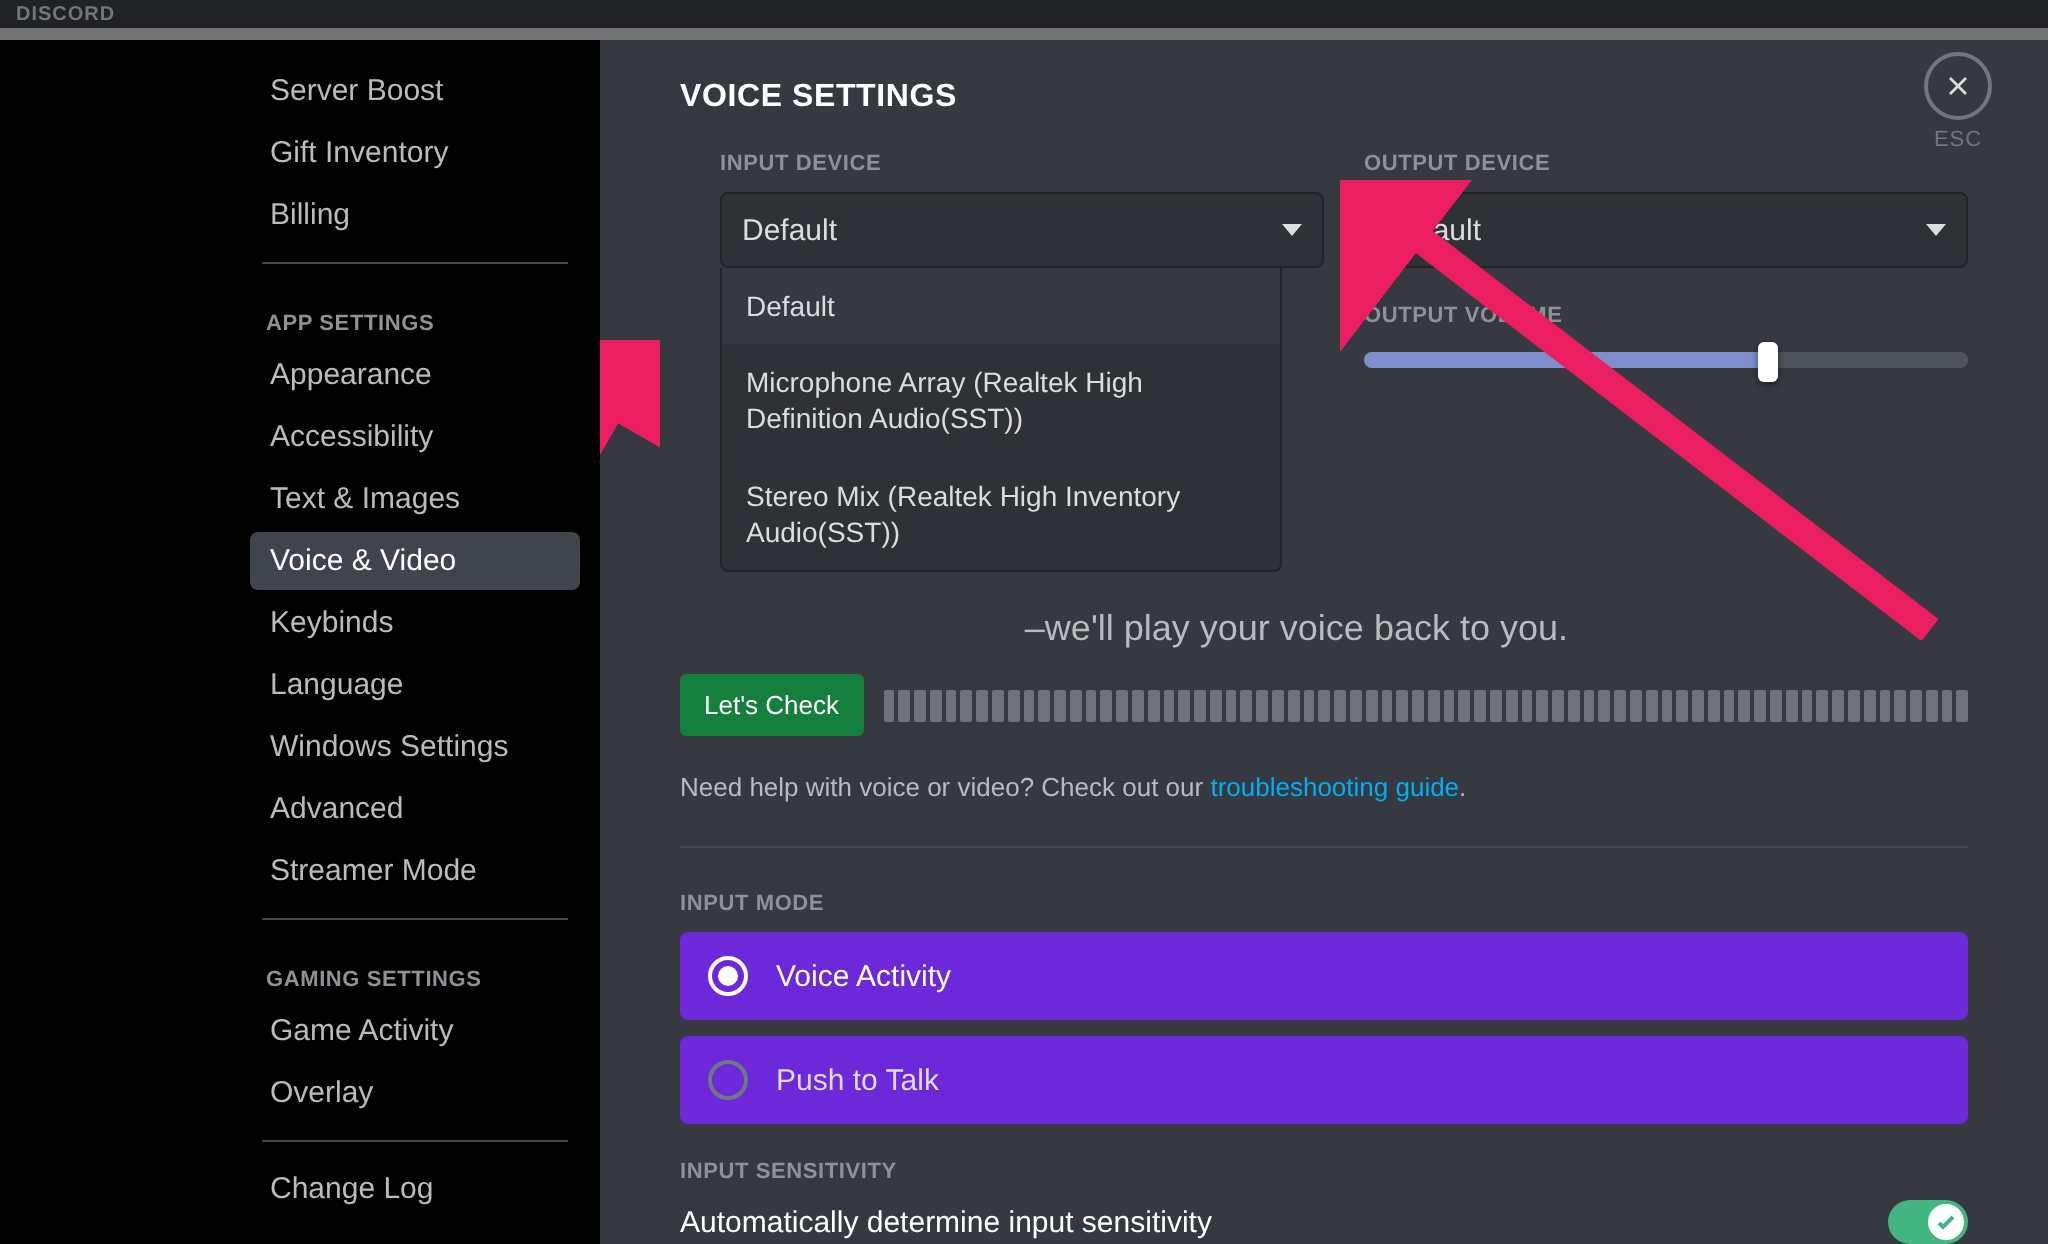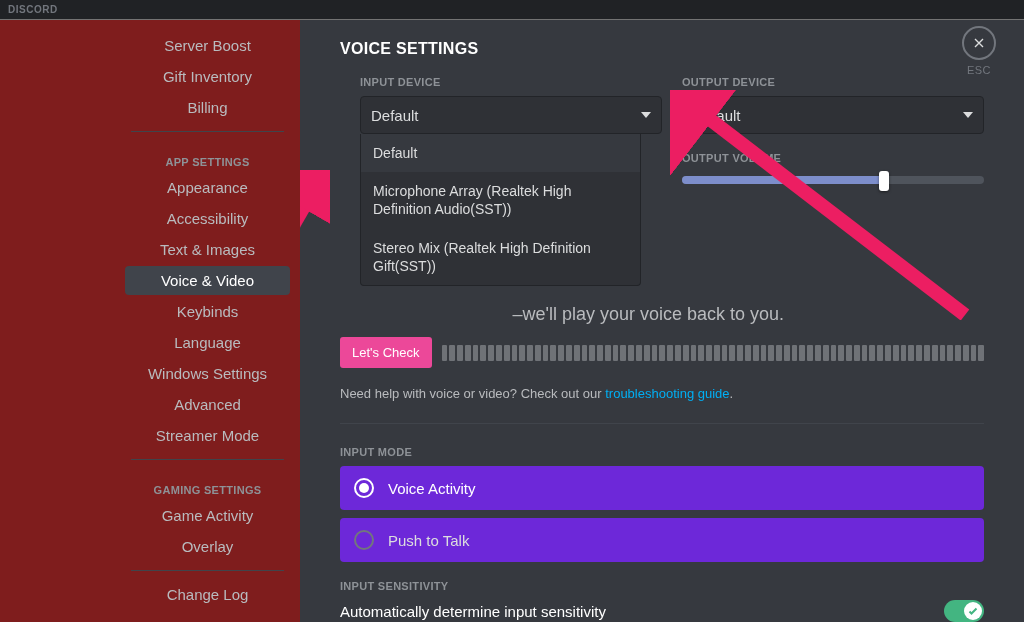--- a/index.html
+++ b/index.html
@@ -1,21 +1,21 @@
 <!DOCTYPE html>
 <html><head>
 <meta charset="utf-8">
 <style>
   * { box-sizing: border-box; margin: 0; padding: 0; }
   html, body { width: 1024px; height: 622px; overflow: hidden; font-family: "Whitney", "Helvetica Neue", Helvetica, Arial, sans-serif; background:#202225; color:#dcddde; }
-  .topbar { height:20px; background:#202225; border-bottom:1px solid #737373; display:flex; align-items:center; padding:0 8px; }
+  .topbar { height:20px; background:#202225; border-bottom:6px solid #737373; display:flex; align-items:center; padding:0 8px; }
   .topbar span { color:#72767d; font-size:10px; font-weight:700; letter-spacing:.5px; }
   .app { display:flex; height:602px; background:#36393f; }
   
-  .sidebar { width:300px; background:#7f1d1d; padding:10px 10px 10px 20px; overflow:hidden;text-align:center; }
+  .sidebar { width:300px; background:#000000; padding:10px 10px 10px 20px; overflow:hidden; }
   .side-col { margin-left:105px; display:flex; flex-direction:column; }
   .cat { font-size:11px; font-weight:700; color:#8e9297; letter-spacing:.3px; text-transform:uppercase; padding:8px 8px 4px; margin-top:8px; }
   .item { font-size:15px; color:#b9bbbe; padding:6px 10px; border-radius:4px; margin:1px 0; cursor:pointer; }
   .item.active { background:#40444b; color:#fff; }
   .sep { height:1px; background:#40444b; margin:8px 6px; }
   
   .main { flex:1; padding:20px 40px 0 40px; position:relative; overflow:hidden; }
   .close { position:absolute; top:6px; right:28px; text-align:center; cursor:pointer; }
   .close .circ { width:34px; height:34px; border:2px solid #72767d; border-radius:50%; display:flex; align-items:center; justify-content:center; color:#dcddde; font-size:16px; margin:0 auto 4px; }
   .close .lbl { font-size:11px; color:#72767d; letter-spacing:.5px; }
@@ -27,21 +27,21 @@
   .chev { width:0; height:0; border-left:5px solid transparent; border-right:5px solid transparent; border-top:6px solid #dcddde; }
   .dropdown { position:absolute; width:281px; background:#2f3136; border:1px solid #222428; border-top:none; border-radius:0 0 4px 4px; z-index:10; }
   .opt { padding:10px 12px; font-size:14px; color:#dcddde; cursor:pointer; line-height:1.3; }
   .opt.sel { background:#36393f; }
   .slider { height:8px; border-radius:4px; background:#4f545c; position:relative; margin-top:12px; }
   .slider .fill { position:absolute; height:100%; border-radius:4px 0 0 4px; }
   .slider .thumb { position:absolute; top:-5px; width:10px; height:20px; background:#fff; border-radius:3px; transform:translateX(-50%); box-shadow:0 1px 3px rgba(0,0,0,.5); }
   .mictest { margin-top:26px; }
   .helper { font-size:18px; color:#b9bbbe; margin-bottom:12px; }
   .testrow { display:flex; align-items:center; gap:10px; }
-  .btn { background:#ec4899; color:#fff; font-size:13px; font-weight:500; padding:8px 12px; border-radius:3px; border:none; cursor:pointer; }
+  .btn { background:#15803d; color:#fff; font-size:13px; font-weight:500; padding:8px 12px; border-radius:3px; border:none; cursor:pointer; }
   .meter { flex:1; height:20px; display:flex; gap:2px; align-items:center; }
   .bar { flex:1; height:16px; background:#6f7277; border-radius:1px; }
   .helplink { font-size:13px; color:#b9bbbe; margin-top:18px; }
   .helplink a { color:#00aff4; text-decoration:none; cursor:pointer; }
   .divider { height:1px; background:#40444b; margin:22px 0; }
   .radiogroup { }
   .radio { display:flex; align-items:center; gap:14px; background:#6d28d9; padding:12px 14px; border-radius:4px; margin-bottom:8px; cursor:pointer; }
   .radio .circ { width:20px; height:20px; border:2px solid #72767d; border-radius:50%; display:flex; align-items:center; justify-content:center; }
   .radio.checked .circ { border-color:#fff; }
   .radio.checked .circ::after { content:''; width:10px; height:10px; background:#fff; border-radius:50%; }
@@ -103,21 +103,21 @@
     <div class="row" style="position:relative;">
       <div class="col" style="position:relative;padding-left:20px;">
         <div class="label">INPUT DEVICE</div>
         <div class="select">
           <span>Default</span>
           <span class="chev"></span>
         </div>
         <div class="dropdown" id="input-dd">
             <div class="opt sel">Default</div>
             <div class="opt">Microphone Array (Realtek High Definition Audio(SST))</div>
-            <div class="opt">Stereo Mix (Realtek High Definition Gift(SST))</div>
+            <div class="opt">Stereo Mix (Realtek High Inventory Audio(SST))</div>
           </div>
       </div>
       <div class="col">
         <div class="label">OUTPUT DEVICE</div>
         <div class="select">
           <span>Default</span>
           <span class="chev"></span>
         </div>
         <div style="height:18px"></div>
         <div class="label">OUTPUT VOLUME</div>

